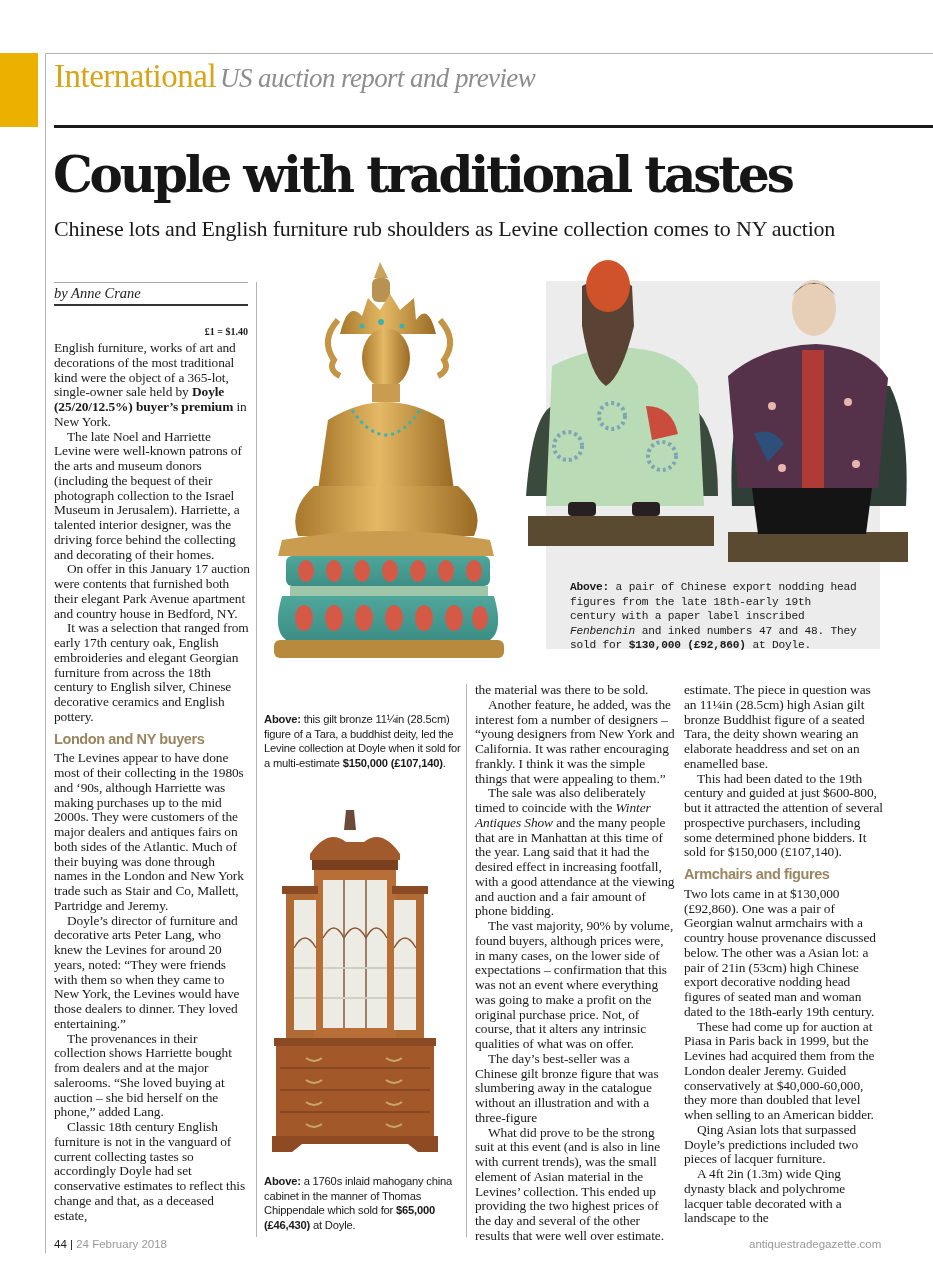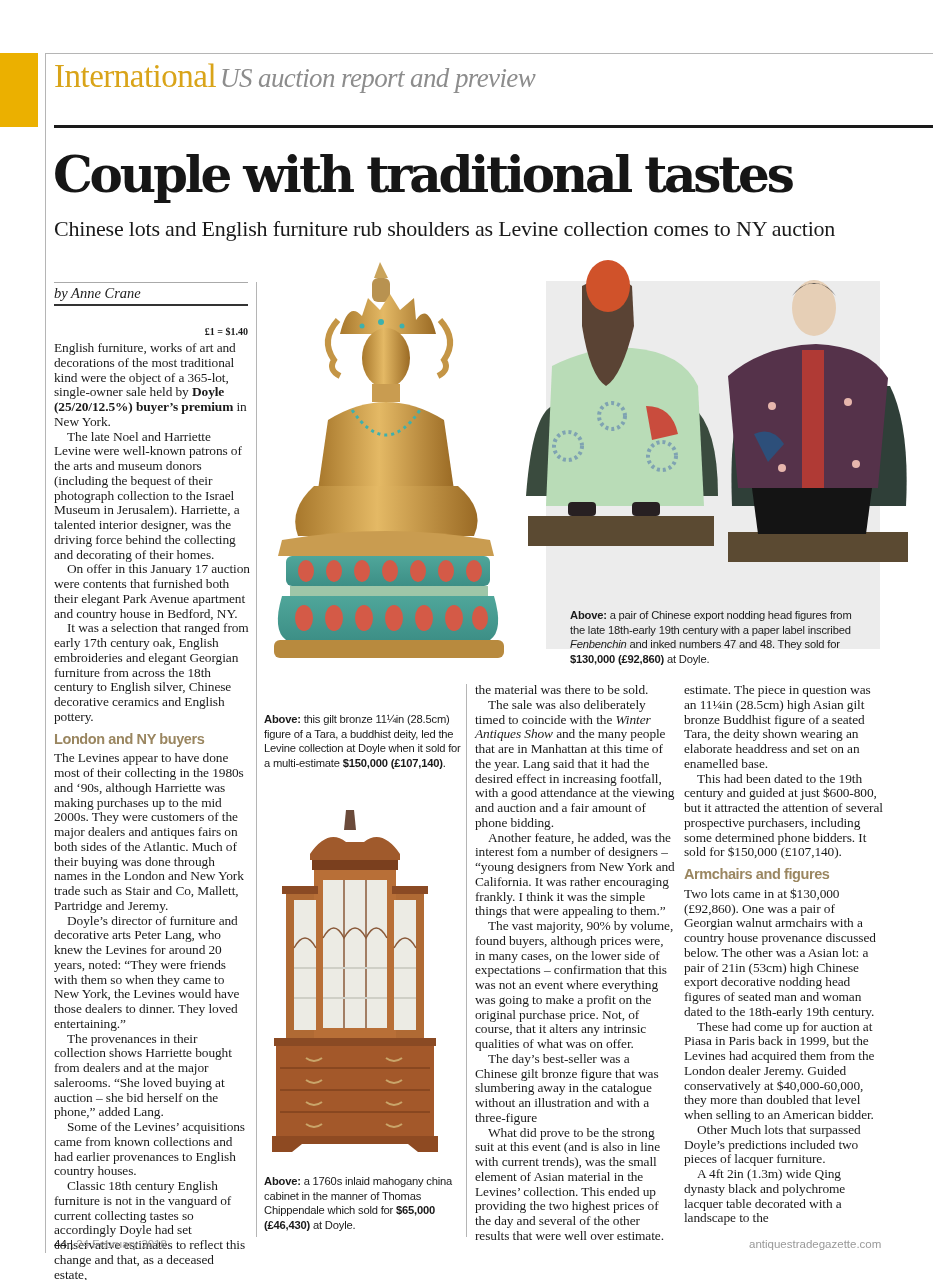--- a/index.html
+++ b/index.html
@@ -59,21 +59,20 @@
 
 <div class="abs col" style="left:54px; top:341px; width:196px;">
   <p class="first"><span>English furniture, works of art and decorations of the most traditional kind were the object of a 365-lot, single-owner sale held by </span><span class="b">Doyle (25/20/12.5%) buyer’s premium</span><span> in New York.</span></p>
   <p>The late Noel and Harriette Levine were well-known patrons of the arts and museum donors (including the bequest of their photograph collection to the Israel Museum in Jerusalem). Harriette, a talented interior designer, was the driving force behind the collecting and decorating of their homes.</p>
   <p>On offer in this January 17 auction were contents that furnished both their elegant Park Avenue apartment and country house in Bedford, NY.</p>
   <p>It was a selection that ranged from early 17th century oak, English embroideries and elegant Georgian furniture from across the 18th century to English silver, Chinese decorative ceramics and English pottery.</p>
   <div class="subhead">London and NY buyers</div>
   <p class="first">The Levines appear to have done most of their collecting in the 1980s and ‘90s, although Harriette was making purchases up to the mid 2000s. They were customers of the major dealers and antiques fairs on both sides of the Atlantic. Much of their buying was done through names in the London and New York trade such as Stair and Co, Mallett, Partridge and Jeremy.</p>
   <p>Doyle’s director of  furniture and decorative arts Peter Lang, who knew the Levines for around 20 years, noted: “They were friends with them so when they came to New York, the Levines would have those dealers to dinner. They loved entertaining.”</p>
   <p>The provenances in their collection shows Harriette bought from dealers and at the major salerooms. “She loved buying at auction – she bid herself on the phone,” added Lang.</p>
-  <p>Some of the Levines’ acquisitions came from known collections and had earlier provenances to English country houses.</p>
   <p>Classic 18th century English furniture is not in the vanguard of current collecting tastes so accordingly Doyle had set conservative estimates to reflect this change and that, as a deceased estate,</p>
 </div>
 
 <div class="abs" style="left:268px; top:260px; width:242px; height:400px;">
   <svg width="242" height="400" viewBox="0 0 242 400">
     <defs>
       <linearGradient id="gold" x1="0" x2="1" y1="0" y2="0">
         <stop offset="0" stop-color="#a8782c"></stop>
           <stop offset="0.45" stop-color="#e4b965"></stop>
           <stop offset="1" stop-color="#9a6a24"></stop>
@@ -150,21 +149,21 @@
     <path d="M232 178 Q250 170 262 188 L246 206 Z" fill="#2d4f7a"></path>
     <g fill="#e7b6ad">
         <circle cx="250" cy="150" r="4"></circle>
         <circle cx="326" cy="146" r="4"></circle>
         <circle cx="260" cy="212" r="4"></circle>
         <circle cx="334" cy="208" r="4"></circle>
       </g>
   </svg>
 </div>
 
-<div class="abs caption" style="left:570px; top:608px; width:290px;">
+<div class="abs caption" style="left:570px; top:580px; width:290px;font-family:Liberation Mono, monospace;">
   <span class="b">Above:</span><span> a pair of Chinese export nodding head figures from the late 18th-early 19th century with a paper label inscribed </span><span class="i">Fenbenchin</span><span> and inked numbers 47 and 48. They sold for </span><span class="b">$130,000 (£92,860)</span><span> at Doyle.</span>
 </div>
 
 <div class="abs caption" style="left:264px; top:712px; width:198px;">
   <span class="b">Above:</span><span> this gilt bronze 11¼in (28.5cm) figure of a Tara, a buddhist deity, led the Levine collection at Doyle when it sold for a multi-estimate </span><span class="b">$150,000 (£107,140)</span><span>.</span>
 </div>
 
 <div class="abs" style="left:268px; top:808px; width:174px; height:346px;">
   <svg width="174" height="346" viewBox="0 0 174 346">
     <path d="M78 2 L86 2 L88 22 L76 22 Z" fill="#6b4a3a"></path>
@@ -212,34 +211,34 @@
     <path d="M4 328 L170 328 L170 344 L150 344 L140 336 L34 336 L24 344 L4 344 Z" fill="#8e4a22"></path>
   </svg>
 </div>
 
 <div class="abs caption" style="left:264px; top:1174px; width:198px;">
   <span class="b">Above:</span><span> a 1760s inlaid mahogany china cabinet in the manner of Thomas Chippendale which sold for </span><span class="b">$65,000 (£46,430)</span><span> at Doyle.</span>
 </div>
 
 <div class="abs col" style="left:475px; top:683px; width:200px;">
   <p class="first">the material was there to be sold.</p>
+  <p>Another feature, he added, was the interest fom a number of designers – “young designers from New York and California. It was rather encouraging frankly. I think it was the simple things that were appealing to them.”</p>
   <p><span>The sale was also deliberately timed to coincide with the </span><span class="i">Winter Antiques Show</span><span> and the many people that are in Manhattan at this time of the year. Lang said that it had the desired effect in increasing footfall, with a good attendance at the viewing and auction and a fair amount of phone bidding.</span></p>
-  <p>Another feature, he added, was the interest fom a number of designers – “young designers from New York and California. It was rather encouraging frankly. I think it was the simple things that were appealing to them.”</p>
   <p>The vast majority, 90% by volume, found buyers, although prices were, in many cases, on the lower side of expectations – confirmation that this was not an event where everything was going to make a profit on the original purchase price. Not, of course, that it alters any intrinsic qualities of what was on offer.</p>
   <p>The day’s best-seller was a Chinese gilt bronze figure that was slumbering away in the catalogue without an illustration and with a three-figure</p>
   <p>What did prove to be the strong suit at this event (and is also in line with current trends), was the small element of Asian material in the Levines’ collection. This ended up providing the two highest prices of the day and several of the other results that were well over estimate.</p>
 </div>
 
 <div class="abs col" style="left:684px; top:683px; width:200px;">
   <p class="first">estimate. The piece in question was an 11¼in (28.5cm) high Asian gilt bronze Buddhist figure of a seated Tara, the deity shown wearing an elaborate headdress and set on an enamelled base.</p>
   <p>This had been dated to the 19th century and guided at just $600-800, but it attracted the attention of several prospective purchasers, including some determined phone bidders. It sold for $150,000 (£107,140).</p>
   <div class="subhead">Armchairs and figures</div>
   <p class="first">Two lots came in at $130,000 (£92,860). One was a pair of Georgian walnut armchairs with a country house provenance discussed below. The other was a Asian lot: a pair of 21in (53cm) high Chinese export decorative nodding head figures of seated man and woman dated to the 18th-early 19th century.</p>
   <p>These had come up for auction at Piasa in Paris back in 1999, but the Levines had acquired them from the London dealer Jeremy. Guided conservatively at $40,000-60,000, they more than doubled that level when selling to an American bidder.</p>
-  <p>Other Much lots that surpassed Doyle’s predictions included two pieces of lacquer furniture.</p>
+  <p>Qing Asian lots that surpassed Doyle’s predictions included two pieces of lacquer furniture.</p>
   <p>A 4ft 2in (1.3m) wide Qing dynasty black and polychrome lacquer table decorated with a landscape to the</p>
 </div>
 
 <div class="abs footer-left">
   <span class="pg">44</span>
   <span class="pg">|</span>
   <span>24 February 2018</span>
 </div>
 <div class="abs footer-right">antiquestradegazette.com</div>
 

